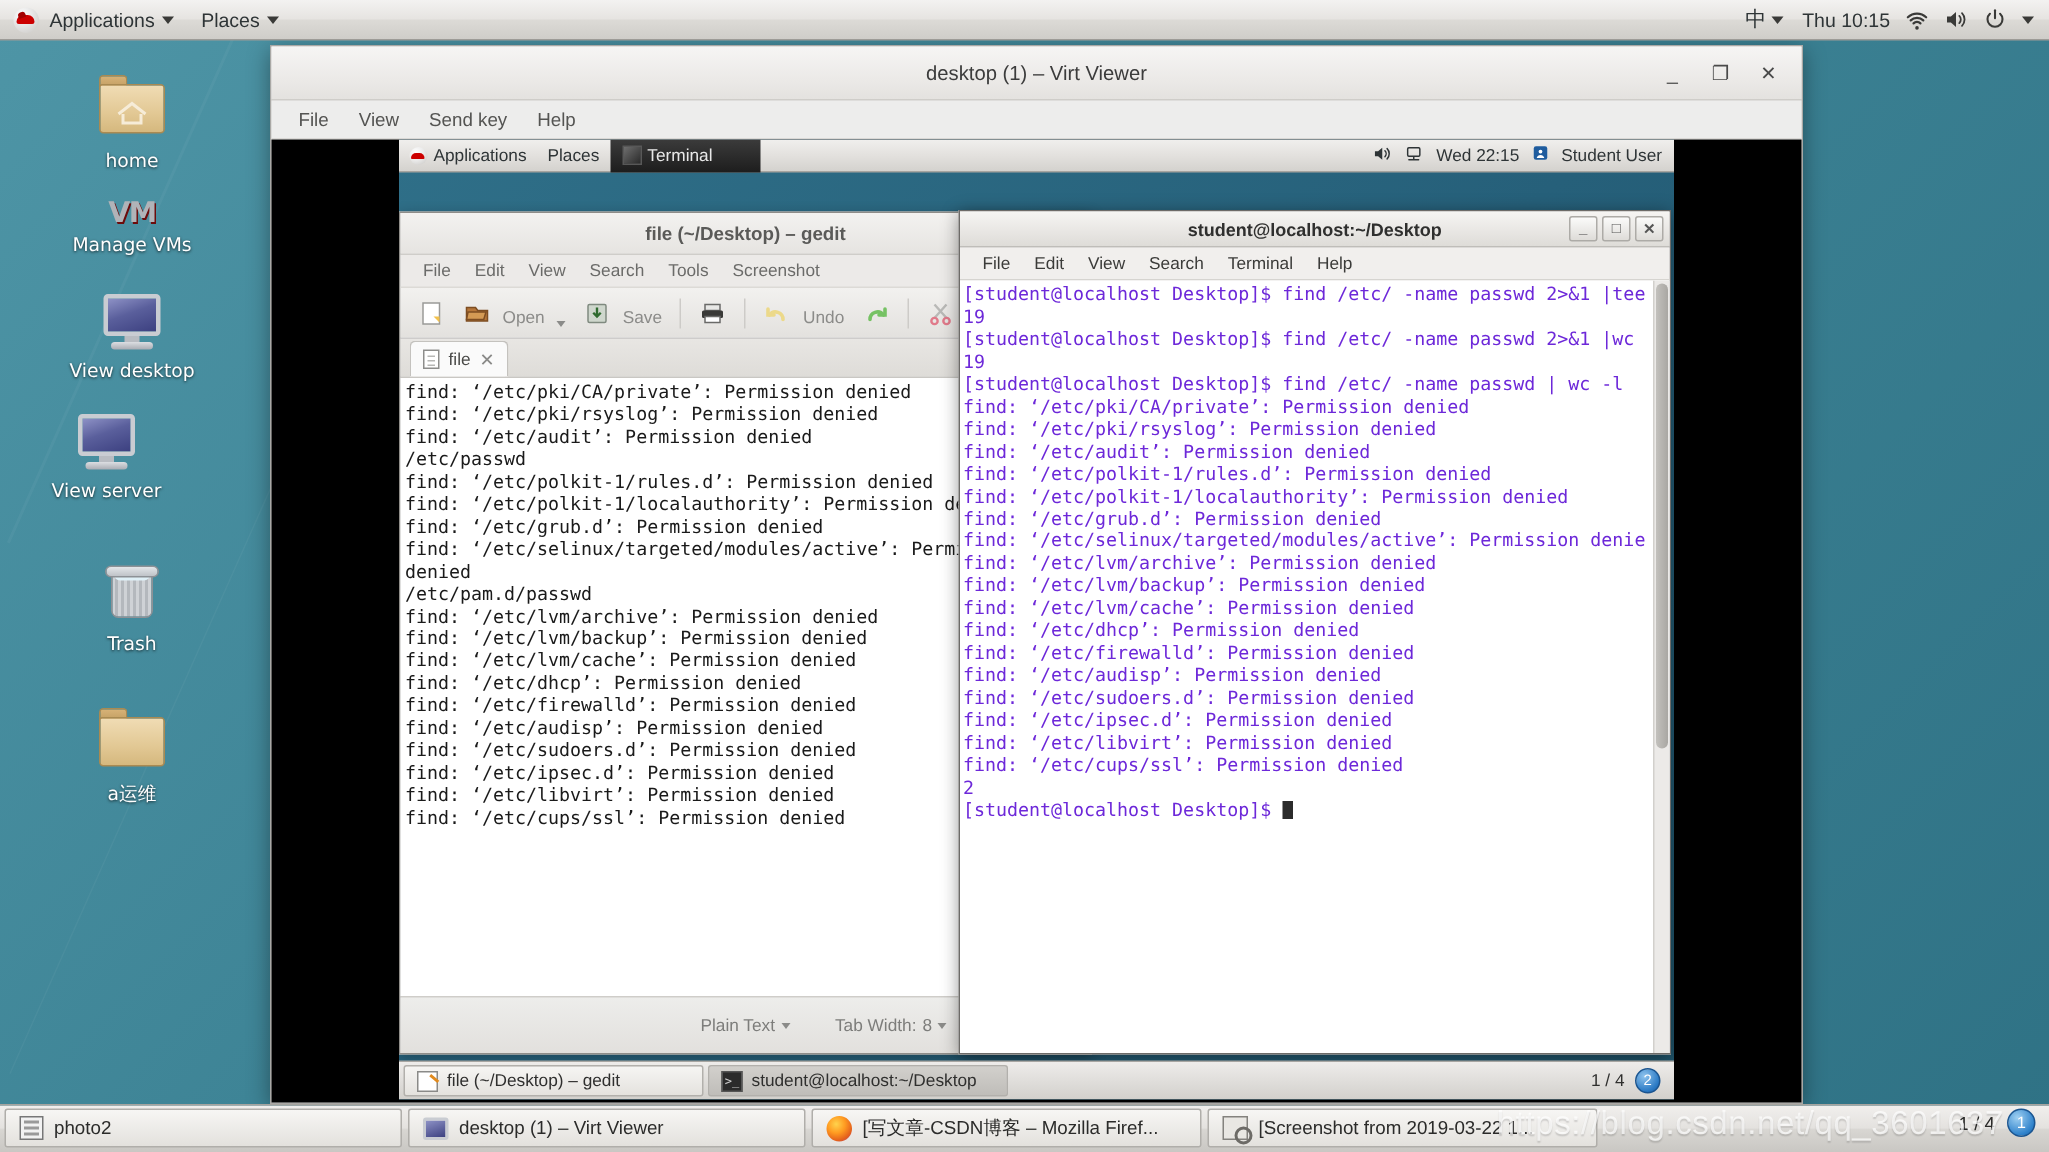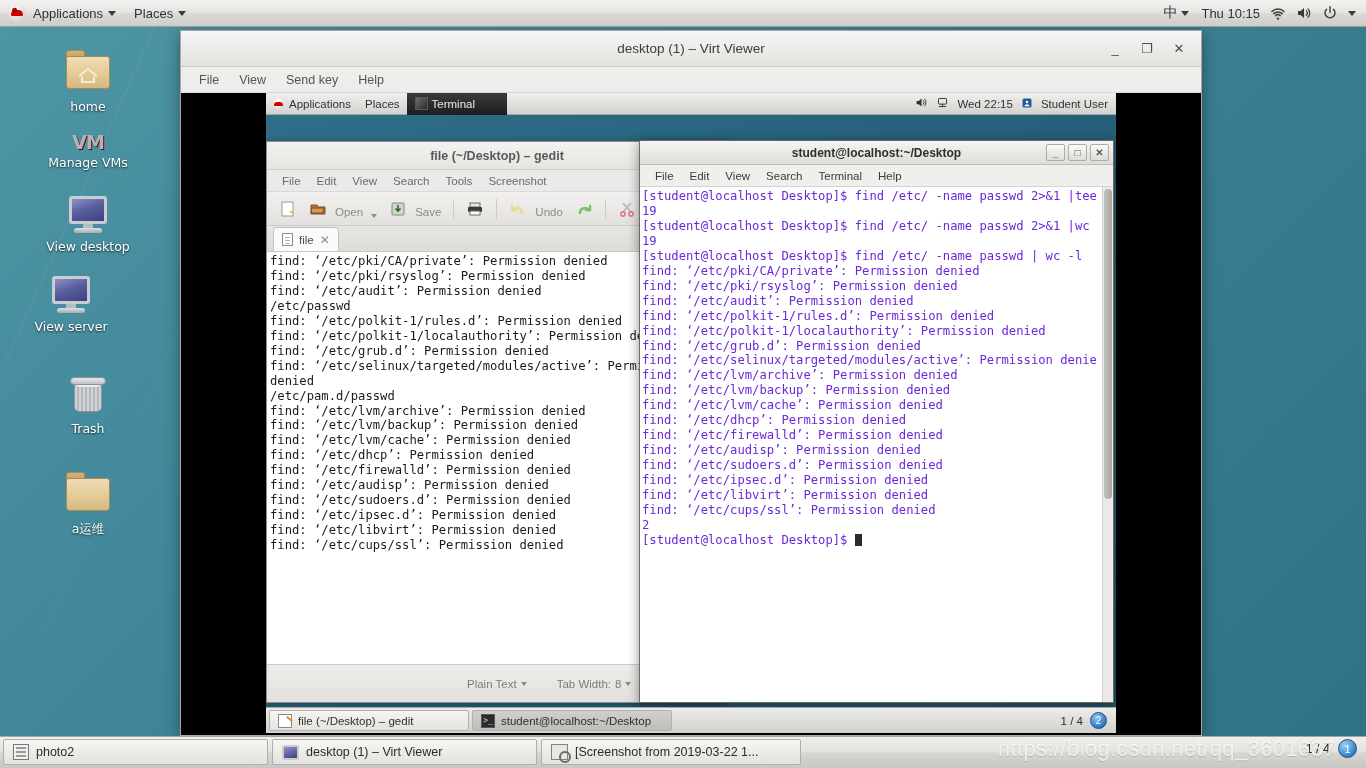--- a/index.html
+++ b/index.html
@@ -696,20 +696,24 @@
 <div id="host-taskbar">
   <div class="ht-btn">
     <span class="ico-photo"></span>
     <span>photo2</span>
   </div>
   <div class="ht-btn">
     <span class="ico-monitor"></span>
     <span>desktop (1) – Virt Viewer</span>
   </div>
   <div class="ht-btn w2">
+    <span class="ico-firefox"></span>
+    <span>[写文章-CSDN博客 – Mozilla Firef...</span>
+  </div>
+  <div class="ht-btn w2">
     <span class="ico-shot"></span>
     <span>[Screenshot from 2019-03-22 1...</span>
   </div>
   <div id="host-tb-right">
     <span>1 / 4</span>
     <span class="ws-circle-host">1</span>
   </div>
 </div>
 
 <div id="watermark">https://blog.csdn.net/qq_3601637</div>

